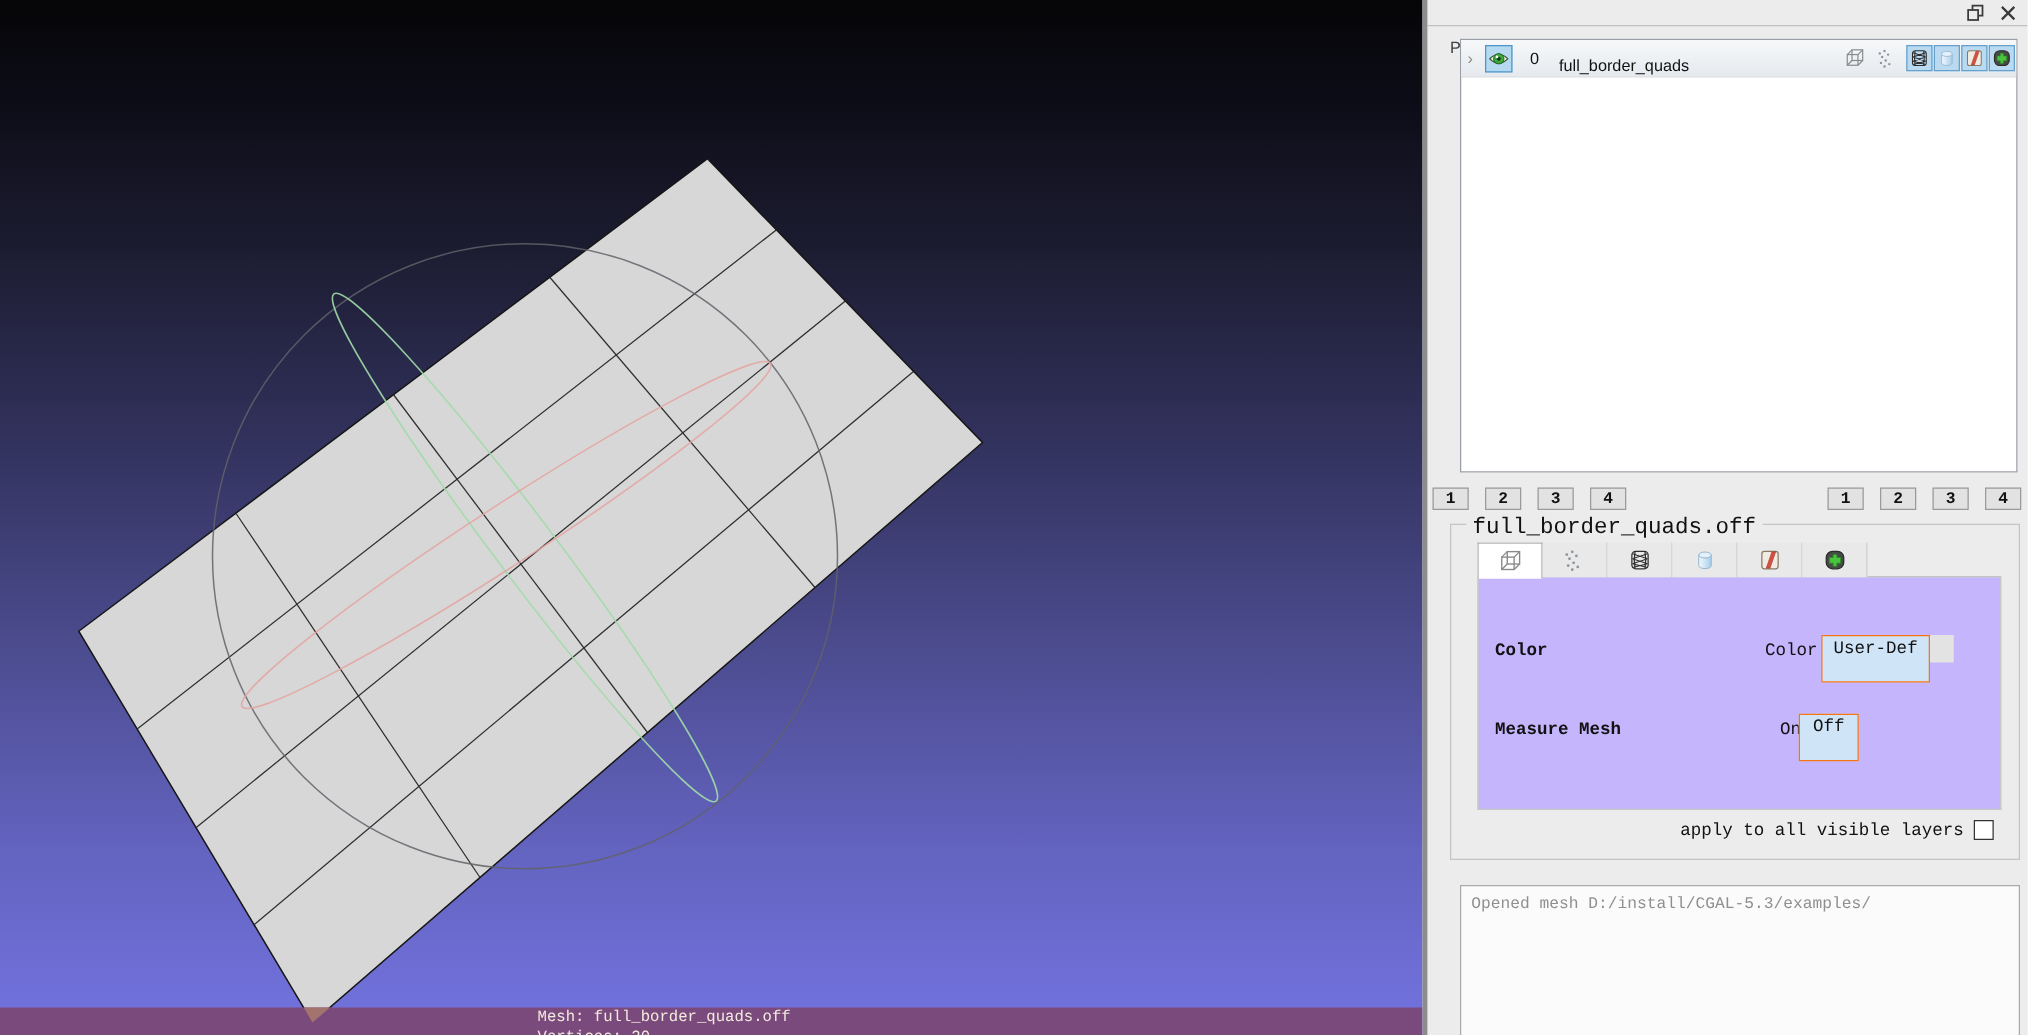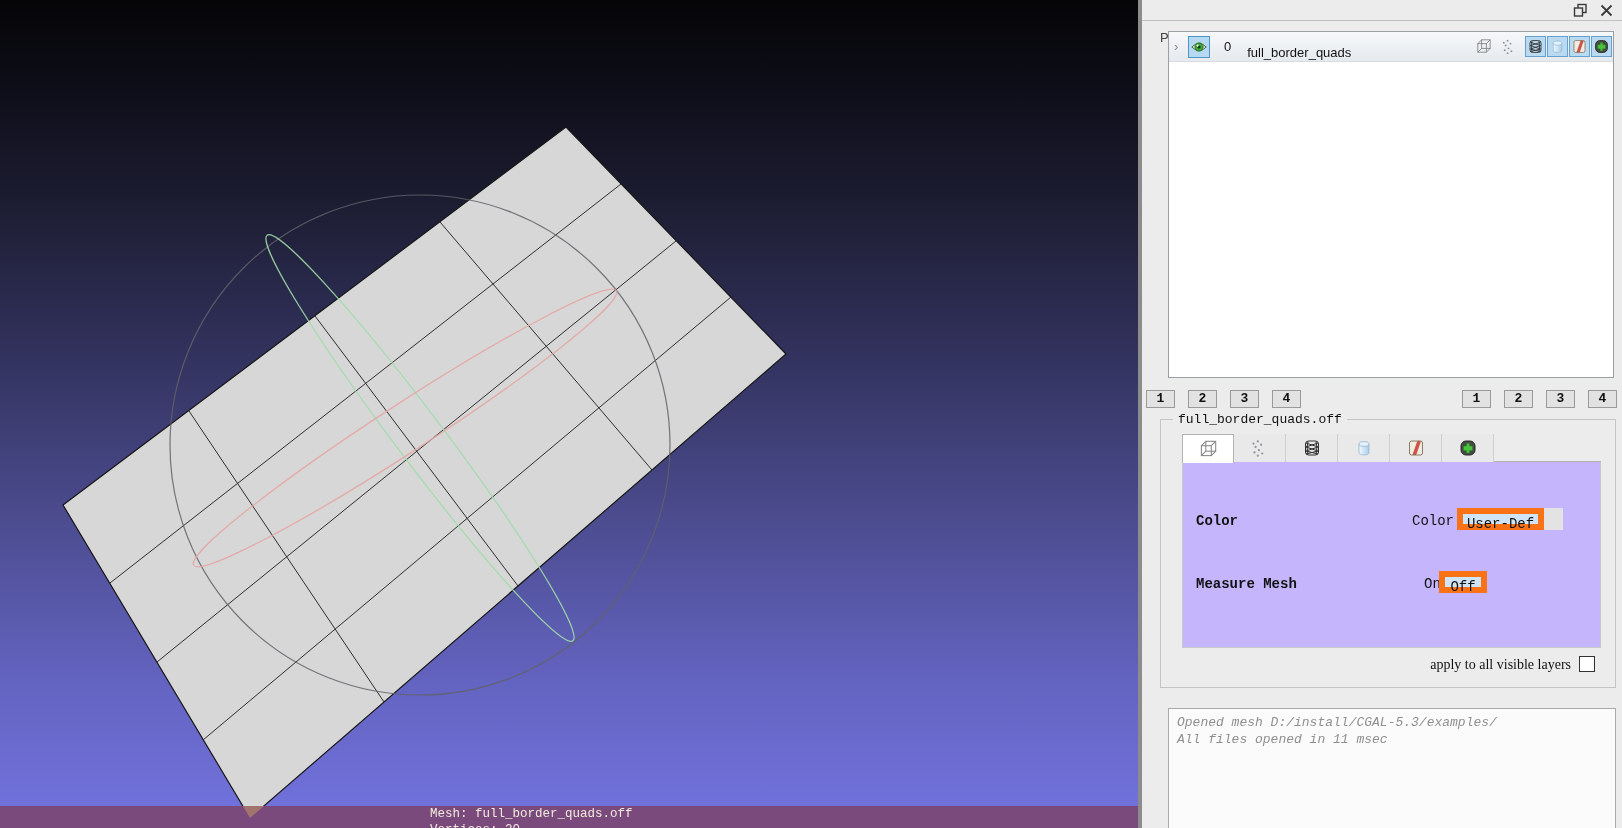--- a/index.html
+++ b/index.html
@@ -33,39 +33,39 @@
   .rowicons .plain{width:22px;height:22px;display:flex;align-items:center;justify-content:center;margin-right:4px;}
   .iconbox{width:21px;height:21px;background:#b9daf0;border:1px solid #66a0cc;box-sizing:border-box;display:flex;align-items:center;justify-content:center;margin-left:1px;}
 
   
   .vpbtn{position:absolute;top:390px;width:29px;height:18px;background:#e2e2e2;border:1px solid #9a9a9a;box-sizing:border-box;
     font-family:"Liberation Mono",monospace;font-weight:bold;font-size:13px;line-height:16px;text-align:center;color:#111;}
 
   
   .groupbox{position:absolute;left:18px;top:419px;width:456px;height:269px;border:1px solid #c4c4c4;box-sizing:border-box;}
   .grouplabel{position:absolute;left:12px;top:-8px;background:#ececec;padding:0 5px;
-    font-family:"Liberation Mono",monospace;font-size:13px;color:#111;}
+    font-family:"Liberation Mono",monospace;font-size:18px;color:#111;}
   .tabs{position:absolute;left:21px;top:14px;width:419px;height:28px;border-bottom:1px solid #b4b4b4;box-sizing:border-box;}
   .tab{position:absolute;top:0;width:52px;height:28px;box-sizing:border-box;border-right:1px solid #cfcfcf;
     display:flex;align-items:center;justify-content:center;background:#e9e9e9;}
   .tab.sel{background:#ffffff;border:1px solid #b4b4b4;border-bottom:none;height:29px;z-index:2;}
   .tabpage{position:absolute;left:21px;top:42px;width:419px;height:186px;background:#c4b5fd;border:1px solid #c8c8c8;border-top:none;box-sizing:border-box;}
   .plabel{position:absolute;font-family:"Liberation Mono",monospace;font-weight:bold;font-size:14px;color:#111;}
   .popt{position:absolute;font-family:"Liberation Mono",monospace;font-size:14px;color:#111;}
-  .pbtn{position:absolute;height:22px;background:#cfe5f7;border:6px solid #f97316;box-sizing:border-box;
+  .pbtn{position:absolute;height:38px;background:#cfe5f7;border:1px solid #f97316;box-sizing:border-box;
     font-family:"Liberation Mono",monospace;font-size:14px;color:#111;text-align:center;line-height:20px;}
   .swatch{position:absolute;height:22px;background:#e3e3e3;}
   .applyrow{position:absolute;left:0;top:237px;width:456px;height:16px;}
-  .applylabel{position:absolute;right:46px;top:0;font-family:Liberation Serif, serif;font-size:14px;color:#111;}
+  .applylabel{position:absolute;right:46px;top:0;font-family:Liberation Mono, monospace;font-size:14px;color:#111;}
   .applycheck{position:absolute;right:22px;top:-1px;width:16px;height:16px;background:#fff;border:1px solid #333;box-sizing:border-box;}
 
   
   .logbox{position:absolute;left:26px;top:708px;width:448px;height:130px;background:#fbfbfb;border:1px solid #aaaaaa;box-sizing:border-box;
     padding:7px 8px;overflow:hidden;}
-  .logline{font-family:"Liberation Mono",monospace;font-size:13px;line-height:13.5px;color:#8f8f8f;white-space:pre;font-style:italic;}
+  .logline{font-family:"Liberation Mono",monospace;font-size:13px;line-height:13.5px;color:#8f8f8f;white-space:pre;}
   .logline.gap{margin-top:3px;}
 
   .hiddendefs{position:absolute;width:0;height:0;overflow:hidden;}
 </style>
 </head>
 <body>
 
 <svg class="hiddendefs" aria-hidden="true">
   <defs>
     <linearGradient id="cylg" x1="0" y1="0" x2="1" y2="0">
@@ -269,17 +269,16 @@
       </div>
 
       <div class="applyrow">
         <span class="applylabel">apply to all visible layers</span>
         <span class="applycheck"></span>
       </div>
     </div>
 
     <div class="logbox">
       <div class="logline">Opened mesh D:/install/CGAL-5.3/examples/</div>
-      <div class="logline gap">All files opened in 11 msec</div>
     </div>
 
   </div>
 </div>
 
 </body></html>

